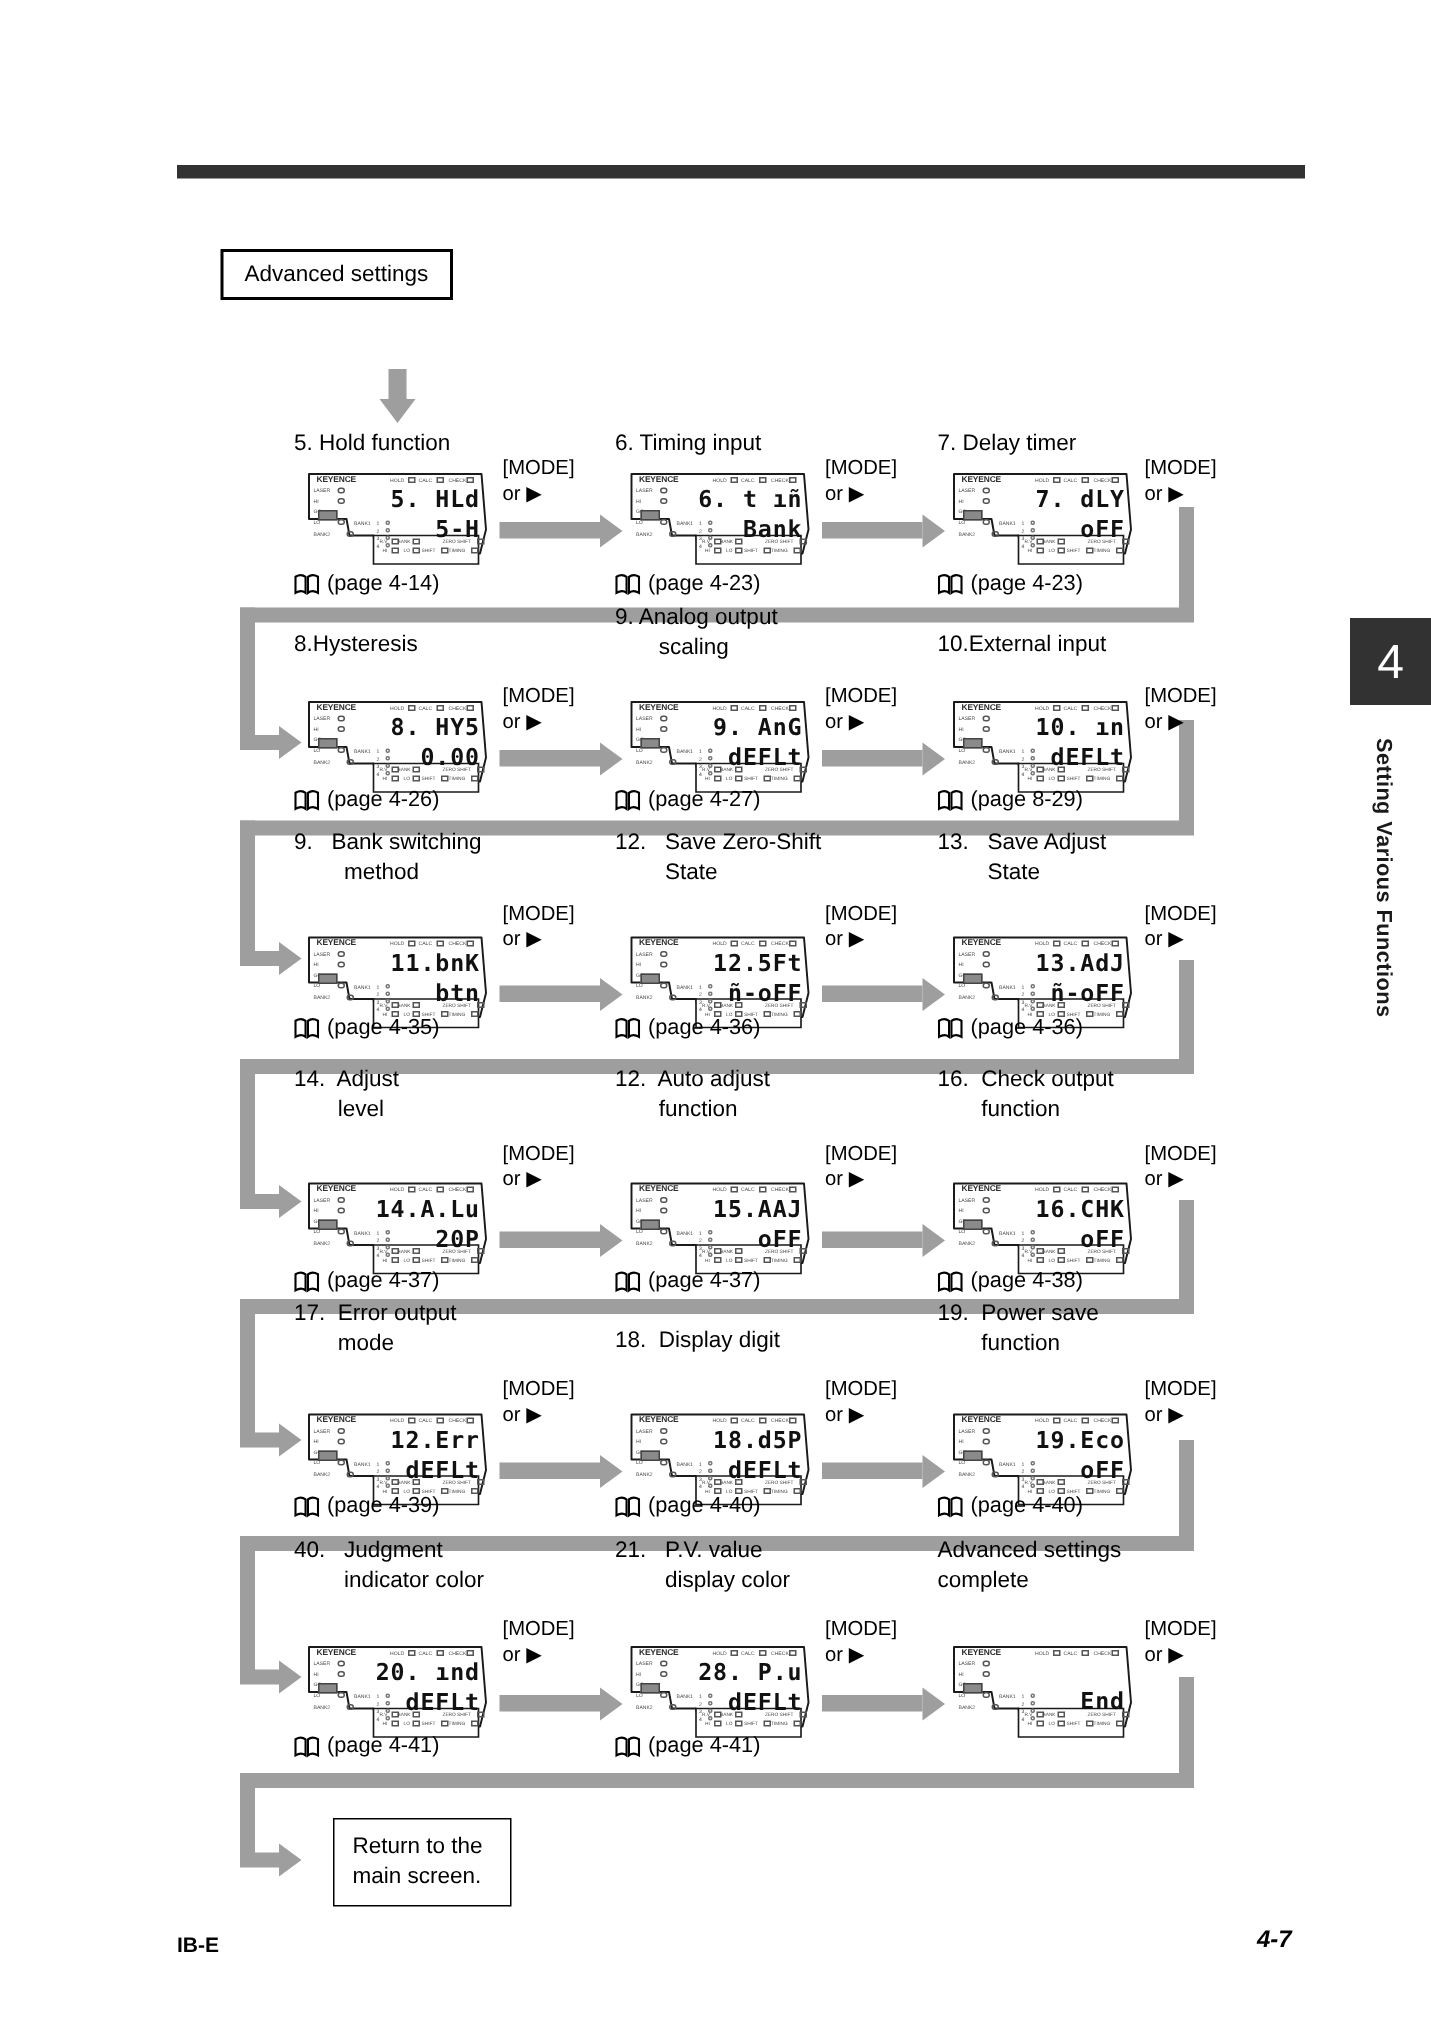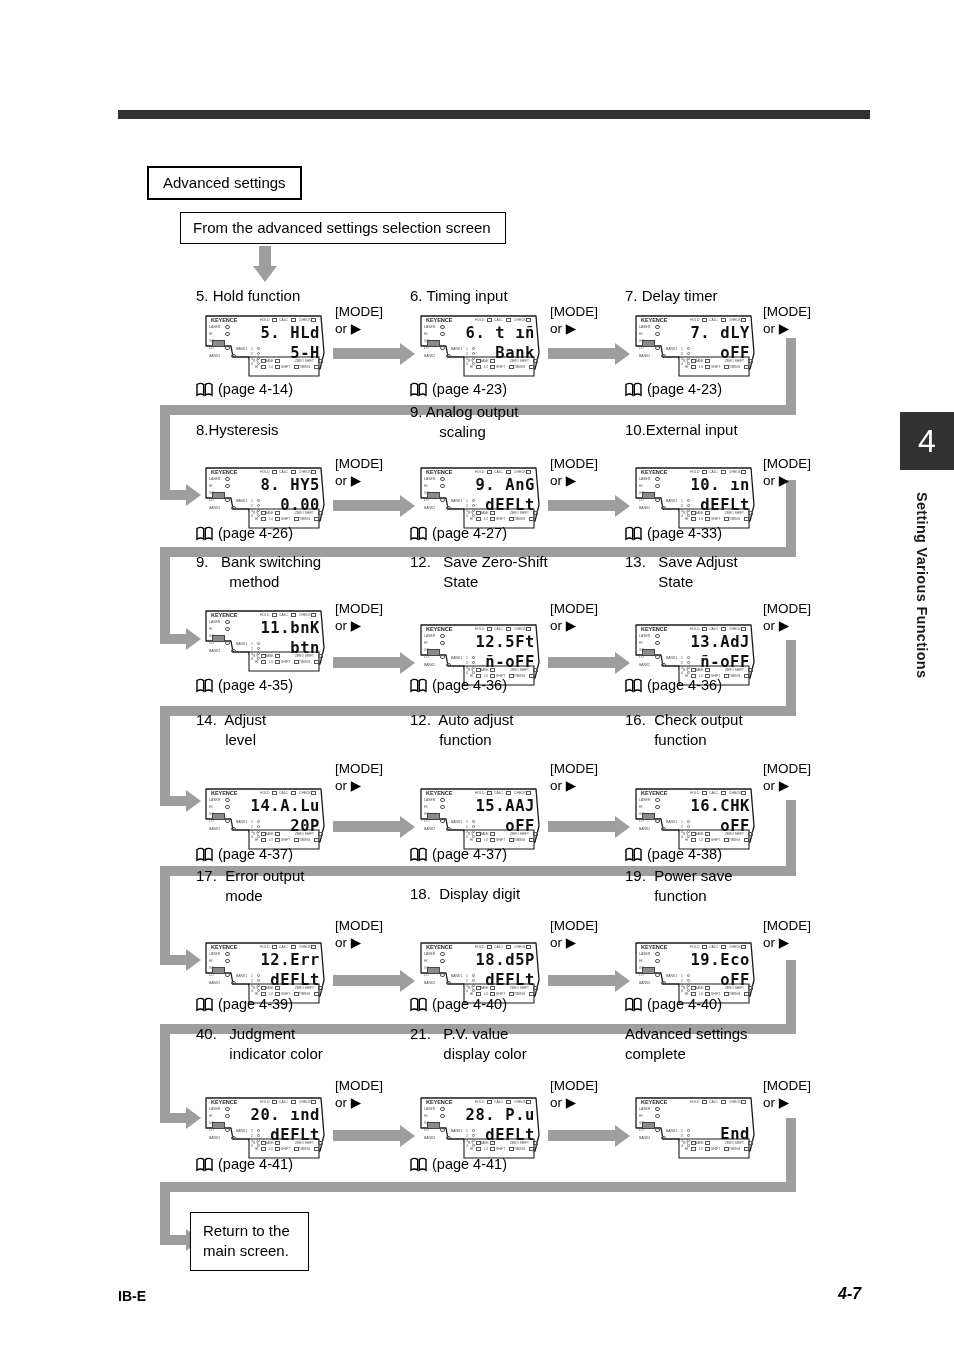--- a/index.html
+++ b/index.html
@@ -49,21 +49,21 @@
     border: 2.6px solid #000; background: #fff;
     font-size: 15px; white-space: nowrap;
   }
   .box-from {
     position: absolute; left: 180px; top: 212px;
     padding: 6px 14px 7px 12px;
     border: 1.3px solid #000; background: #fff;
     font-size: 15px; white-space: nowrap;
   }
   .box-return {
-    position: absolute; left: 190px; top: 1212px;
+    position: absolute; left: 222px; top: 1212px;
     padding: 8px 18px 9px 12px;
     border: 1.3px solid #000; background: #fff;
     font-size: 15px; line-height: 1.32;
   }
   .box-return span { display: block; }
 
   
   .modelbl {
     position: absolute; font-size: 13.5px; line-height: 1.28;
     white-space: nowrap;
@@ -151,21 +151,20 @@
 
   <div class="hdr-rule"></div>
 
   <div class="chap-tab">4</div>
   <div class="chap-vert">Setting Various Functions</div>
 
   <div class="ft-left">IB-E</div>
   <div class="ft-right">4-7</div>
 
   <div class="box-adv">Advanced settings</div>
-  <div class="box-from">From the advanced settings selection screen</div>
 
   <div class="garrow" style="left:259px; top:246px; width:12px; height:22px;"></div>
   <div class="gtri-d" style="left:253px; top:266px;"></div>
 
   <div class="garrow" style="left:786px; top:338px; width:10px; height:76px;"></div>
   <div class="garrow" style="left:160px; top:405px; width:636px; height:10px;"></div>
   <div class="garrow" style="left:160px; top:405px; width:10px; height:93px;"></div>
   <div class="garrow" style="left:160px; top:490px; width:28px; height:10px;"></div>
   <div class="gtri-r" style="left:186px; top:484px;"></div>
 
@@ -561,29 +560,29 @@
         <div class="tinyrow" style="left:96px; top:52px;">TIMING</div>
         <div class="cbx" style="left:110.6px; top:51.8px;"></div>
         <div class="seg seg1">10. ın</div>
         <div class="seg seg2">dEFLt</div>
       </div>
       <div class="pageref" style="left:625px; top:525px;">
                <svg class="bk" viewBox="0 0 17 15">
   <path d="M1 2.5 C3.2 1.2 6 1.2 7.7 2.6 L7.7 13.2 C6 11.9 3.2 11.9 1 13.2 Z" fill="none" stroke="#000" stroke-width="1.4"></path>
   <path d="M16 2.5 C13.8 1.2 11 1.2 9.3 2.6 L9.3 13.2 C11 11.9 13.8 11.9 16 13.2 Z" fill="none" stroke="#000" stroke-width="1.4"></path>
 </svg>
-        <span>(page 4-33)</span>
+        <span>(page 8-29)</span>
              </div>
       <div class="modelbl" style="left:763px; top:455px;">
              <span>[MODE]</span>
              <span class="l2">or ▶</span>
            </div>
       <div class="steptitle" style="left:196px; top:552px;">9.   Bank switching
         method</div>
-      <div class="lcd" style="left:203px; top:608px;">
+      <div class="lcd" style="left:203px; top:622px;">
         <svg width="124" height="69" viewBox="0 0 124 69">
           <path d="M3 3 L118 3 L121 40 L117 56 L48 56 L46 44 L30 44 L28 33 L3 33 Z" fill="#ffffff" stroke="#1a1a1a" stroke-width="1.3" stroke-linejoin="round"></path>
           <path d="M46 44 L116 44 L116 63 L46 63 Z" fill="#ffffff" stroke="#1a1a1a" stroke-width="1.1"></path>
         </svg>
         <div class="brand">KEYENCE</div>
         <div class="tmark" style="left:57px; top:4.5px;">HOLD</div>
         <div class="cbx" style="left:69px; top:4.5px;"></div>
         <div class="tmark" style="left:76px; top:4.5px;">CALC</div>
         <div class="cbx" style="left:88px; top:4.5px;"></div>
         <div class="tmark" style="left:96px; top:4.5px;">CHECK</div>

